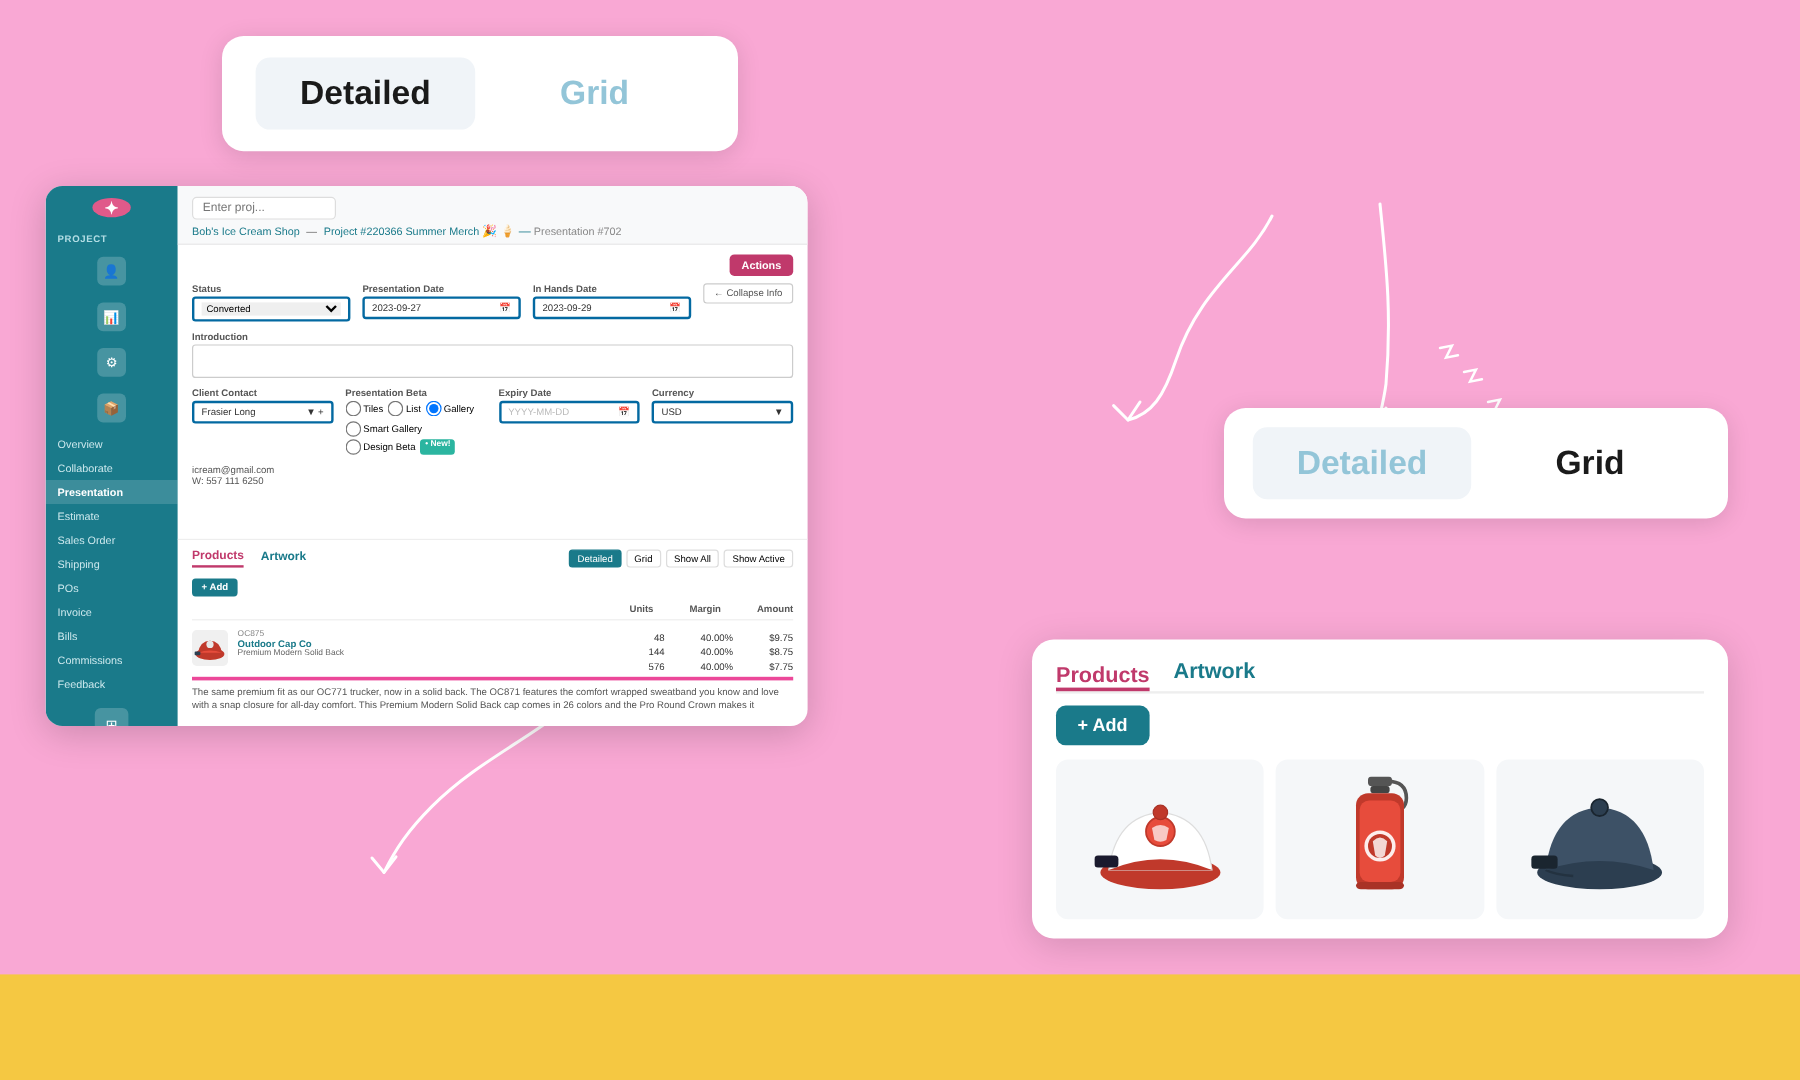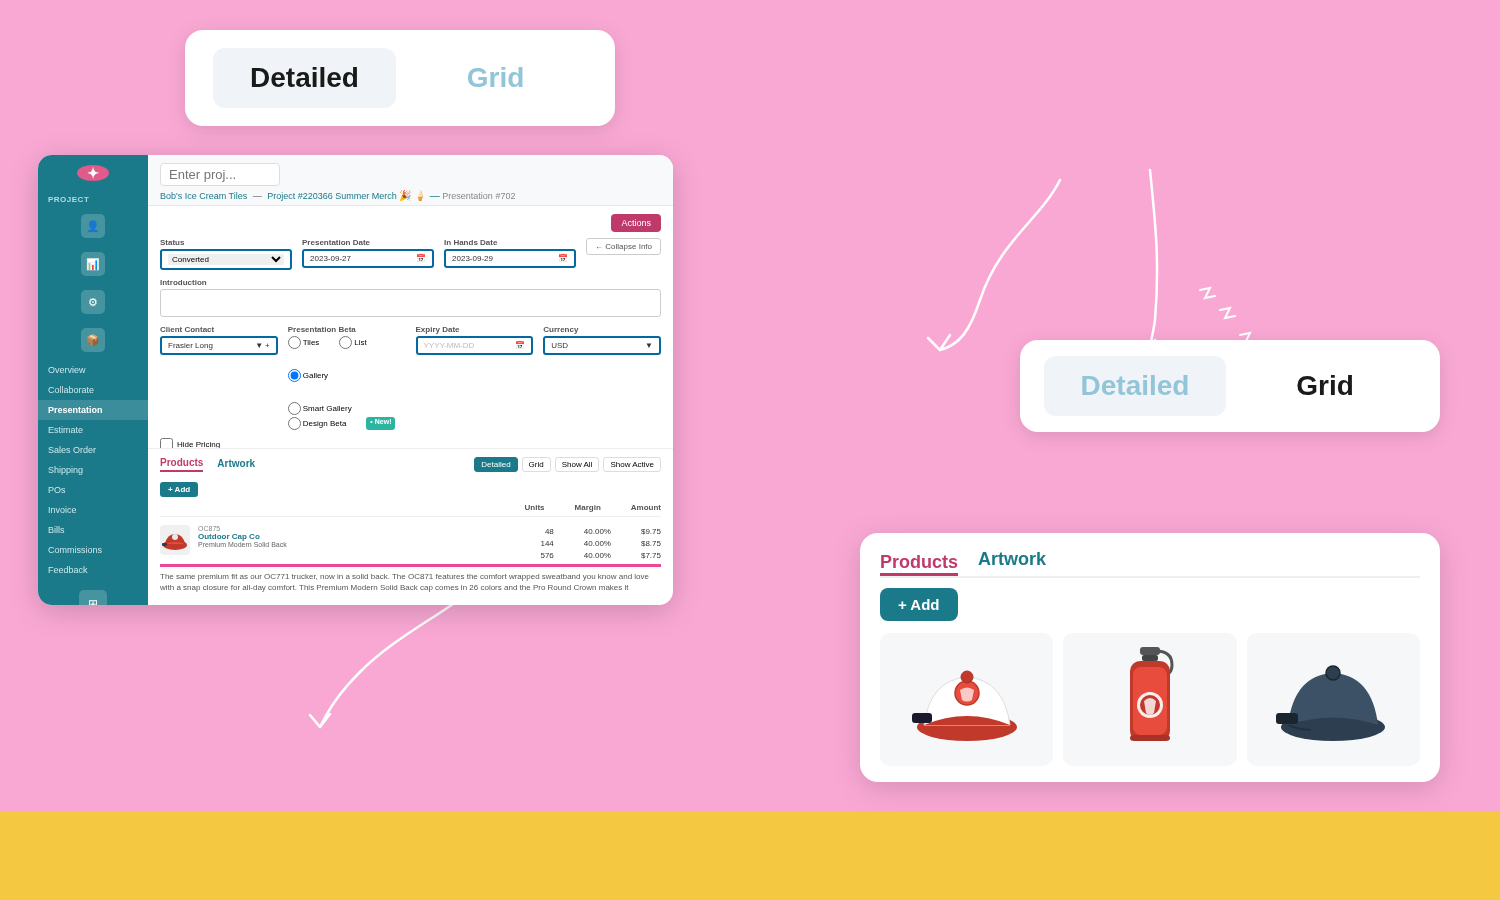--- a/index.html
+++ b/index.html
@@ -146,21 +146,21 @@
     .main-header {
       padding: 8px 12px 4px;
       background: #f8f9fa;
       border-bottom: 1px solid #e8e8e8;
     }
     .search-bar {
       background: #fff;
       border: 1px solid #ddd;
       border-radius: 4px;
       padding: 3px 8px;
-      font-size: 13px;
+      font-size: 10px;
       color: #999;
       width: 120px;
     }
     .breadcrumb {
       font-size: 9px;
       color: #1a7a8a;
       margin-top: 4px;
       font-weight: 500;
     }
     .breadcrumb .separator {
@@ -176,21 +176,21 @@
       flex: 1;
       overflow-y: auto;
     }
     .actions-btn {
       background: #c0396b;
       color: white;
       border: none;
       border-radius: 4px;
       padding: 4px 10px;
       font-size: 9px;
-      font-weight: 400;
+      font-weight: 700;
       float: right;
       cursor: pointer;
     }
     .form-row {
       display: flex;
       gap: 10px;
       margin-bottom: 8px;
       align-items: flex-start;
     }
     .form-group {
@@ -235,21 +235,21 @@
       height: 28px;
       border: 1px solid #ccc;
       border-radius: 3px;
       font-size: 8px;
       padding: 3px 6px;
       resize: none;
     }
     .radio-group {
       display: flex;
       flex-wrap: wrap;
-      gap: 20px;
+      gap: 4px;
       font-size: 8px;
     }
     .radio-item {
       display: flex;
       align-items: center;
       gap: 2px;
     }
     .new-badge {
       background: #2bb5a0;
       color: white;
@@ -546,21 +546,21 @@
       <div class="sidebar-bottom">
         <div class="sidebar-bottom-icon">⊞</div>
       </div>
     </div>
 
     <div class="main-content">
 
       <div class="main-header">
         <input class="search-bar" type="text" placeholder="Enter proj..." style="">
         <div class="breadcrumb">
-          <span>Bob's Ice Cream Tiles</span>
+          <span>Bob's Ice Cream Shop</span>
           <span class="separator">—</span>
           <span>Project #220366 Summer Merch</span>
           <span style="font-size:10px;"> 🎉 🍦 —</span>
           <span class="current">Presentation #702</span>
         </div>
       </div>
 
       <div class="form-section">
         <div style="display:flex;justify-content:flex-end;margin-bottom:6px;">
           <button class="actions-btn">Actions</button>
@@ -630,24 +630,20 @@
           </div>
           <div class="form-group">
             <div class="form-label">Currency</div>
             <div class="form-input">
               <span>USD</span>
               <span style="font-size:8px;">▼</span>
             </div>
           </div>
         </div>
 
-        <div class="checkbox-row">
-          <input type="checkbox" style="">
-          <span>Hide Pricing</span>
-        </div>
 
         <div style="margin-top:6px;font-size:8px;color:#555;">
           <div>icream@gmail.com</div>
           <div>W: 557 111 6250</div>
         </div>
       </div>
 
       <div class="products-section">
         <div class="products-tabs">
           <span class="products-tab active">Products</span>

